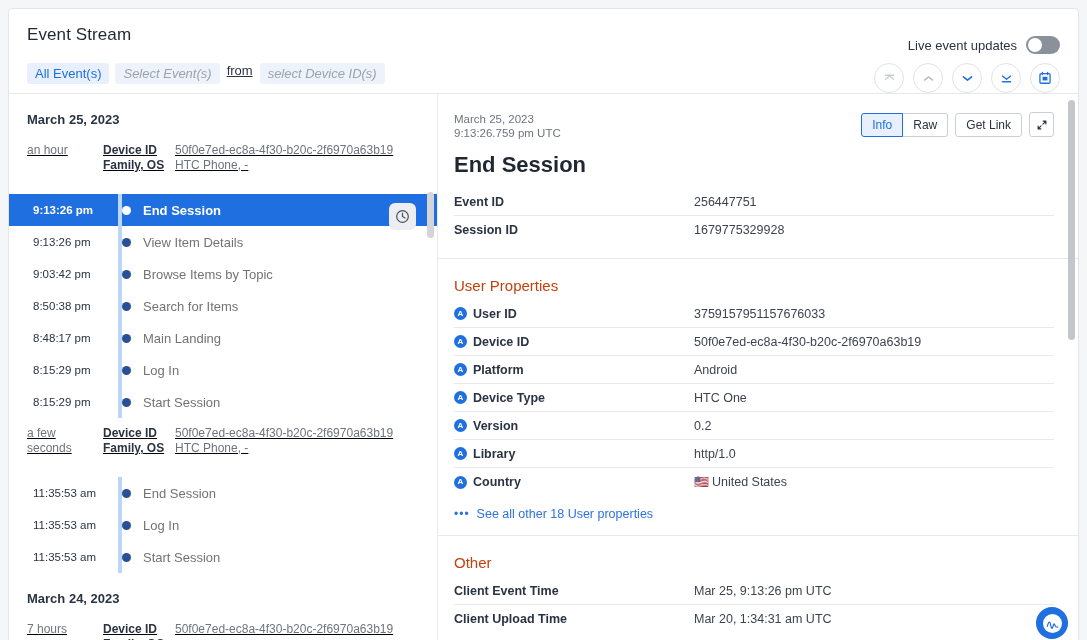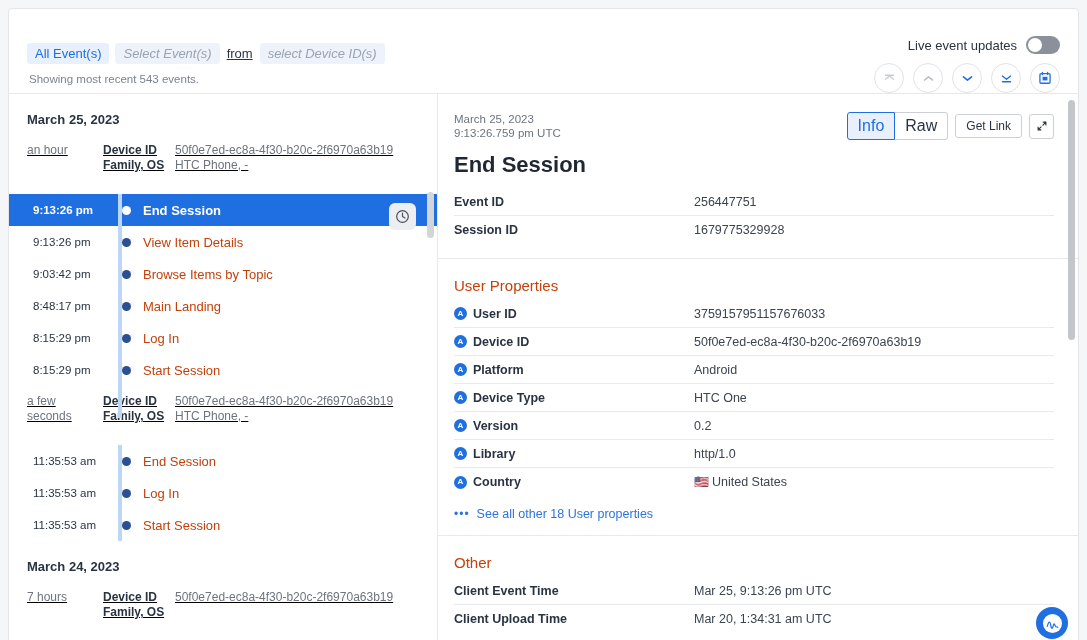--- a/index.html
+++ b/index.html
@@ -24,21 +24,21 @@
     border-radius: 4px;
     overflow: hidden;
   }
 
   
   .hdr { position: relative; height: 84px; padding: 16px 18px 0 18px; }
   .hdr-title {
     font-size: 17px; color: #1f2733; letter-spacing: .1px;
     margin: 0 0 10px 0; font-weight: 400;
   }
-  .chips { display: flex; align-items: center; gap: 6px; margin-top: 18px; }
+  .chips { display: flex; align-items: flex-start; gap: 6px; margin-top: 18px; }
   .chip {
     font-size: 13px; padding: 3px 8px; border-radius: 3px;
     white-space: nowrap; cursor: pointer;
   }
   .chip-active { background: #e8f0fe; color: #1f6fe0; }
   .chip-ph { background: #eef3fb; color: #9aa3b0; font-style: italic; }
   .chip-from { font-size: 13px; color: #2a3342; padding: 0 1px; text-decoration: underline; }
   .showing {
     font-size: 11.5px; color: #7c848f; margin-top: 9px; padding-left: 2px;
   }
@@ -107,21 +107,21 @@
   .ev-time {
     width: 100px; padding-left: 24px; font-size: 11.5px; color: #2a3342;
   }
   .ev-row.sel .ev-time { color: #fff; font-weight: 700; }
   .ev-dot-cell { width: 34px; display: flex; justify-content: center; }
   .ev-dot {
     width: 9px; height: 9px; border-radius: 50%; background: #2b4f93;
     position: relative; z-index: 2;
   }
   .ev-row.sel .ev-dot { background: #ffffff; }
-  .ev-name { font-size: 13px; color: #c2410c; }
+  .ev-name { font-size: 13px; color: #737373; }
   .ev-row.sel .ev-name { color: #ffffff; font-weight: 700; }
 
   .track {
     position: absolute; left: 109px; width: 4px;
     background: #bcd6f5; z-index: 1;
   }
 
   .lscroll {
     position: absolute; right: 3px; top: 98px;
     width: 7px; height: 46px; border-radius: 4px; background: #d3d5d9;
@@ -134,21 +134,21 @@
   }
   .sect { padding: 18px 24px 14px 16px; }
   .sect + .sect { border-top: 1px solid #e7e9ec; }
   .det-top { display: flex; align-items: flex-start; }
   .det-date {
     font-size: 11.5px; color: #6d747e; line-height: 14px; flex: 1;
   }
   .det-actions { display: flex; align-items: center; gap: 7px; }
   .seg { display: flex; }
   .seg-btn {
-    font-size: 16px; padding: 4px 10px; background: #fff;
+    font-size: 12px; padding: 4px 10px; background: #fff;
     border: 1px solid #ccd0d6; color: #2a3342; cursor: pointer;
   }
   .seg-btn:first-child { border-radius: 3px 0 0 3px; }
   .seg-btn:last-child { border-radius: 0 3px 3px 0; border-left: none; }
   .seg-btn.on {
     background: #e8f0fe; border-color: #1f6fe0; color: #1f6fe0; z-index: 2;
   }
   .plain-btn {
     font-size: 12px; padding: 4px 10px; background: #fff;
     border: 1px solid #ccd0d6; border-radius: 3px; color: #2a3342;
@@ -207,20 +207,21 @@
     display: flex; align-items: center; justify-content: center;
   }
 </style>
 </head>
 <body>
 
 <div class="page">
   <div class="card">
 
     <div class="hdr">
+      <div class="hdr-title">Event Stream</div>
 
       <div class="chips">
         <span class="chip chip-active">All Event(s)</span>
         <span class="chip chip-ph">Select Event(s)</span>
         <span class="chip-from">from</span>
         <span class="chip chip-ph">select Device ID(s)</span>
       </div>
 
       <div class="showing">Showing most recent 543 events.</div>
 
@@ -291,20 +292,27 @@
                 <div class="ev-name">View Item Details</div>
               </div>
               <div class="ev-row">
                 <div class="ev-time">9:03:42 pm</div>
                 <div class="ev-dot-cell">
                   <span class="ev-dot"></span>
                 </div>
                 <div class="ev-name">Browse Items by Topic</div>
               </div>
               <div class="ev-row">
+                <div class="ev-time">8:50:38 pm</div>
+                <div class="ev-dot-cell">
+                  <span class="ev-dot"></span>
+                </div>
+                <div class="ev-name">Search for Items</div>
+              </div>
+              <div class="ev-row">
                 <div class="ev-time">8:48:17 pm</div>
                 <div class="ev-dot-cell">
                   <span class="ev-dot"></span>
                 </div>
                 <div class="ev-name">Main Landing</div>
               </div>
               <div class="ev-row">
                 <div class="ev-time">8:15:29 pm</div>
                 <div class="ev-dot-cell">
                   <span class="ev-dot"></span>

